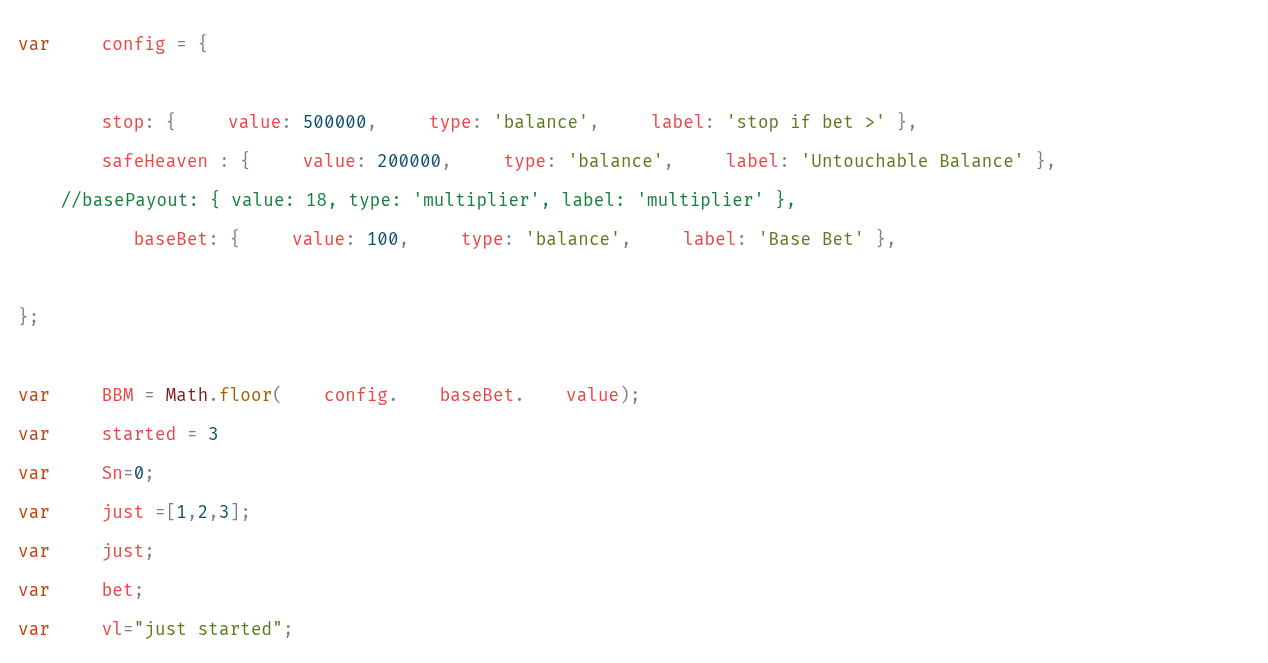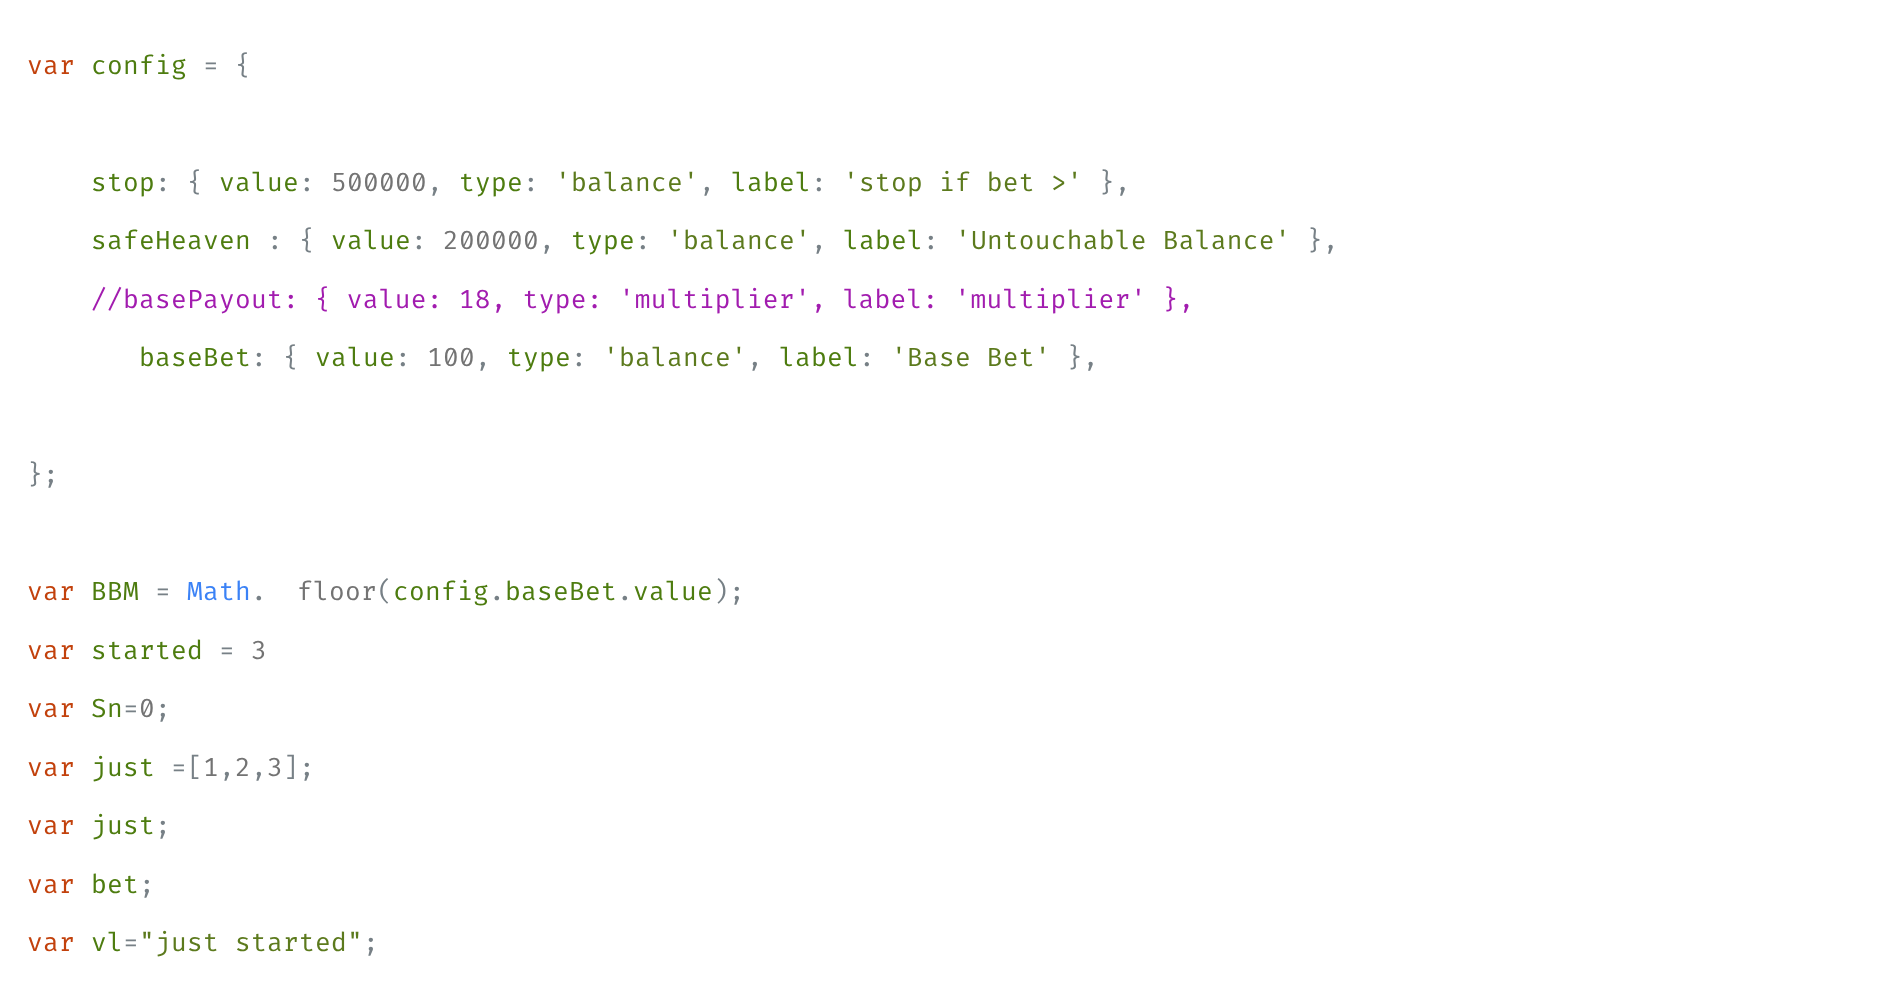--- a/index.html
+++ b/index.html
@@ -16,28 +16,28 @@
     margin: 0;
     padding: 25px 18px;
     font-family: "Fira Code", "Fira Mono", Consolas, "Liberation Mono", Menlo, monospace;
     font-size: 17px;
     line-height: 39px;
     white-space: pre;
     color: #393a34;
     letter-spacing: 0.2px;
   }
   .tok-kw    { color: #c2410c; }   
-  .tok-id    { color: #4d7c0f; }   
+  .tok-id    { color: #ef4444; margin-left: 41px; }   
   .tok-punc  { color: #778086; }   
   .tok-op    { color: #778086; }   
-  .tok-num   { color: #737373; }   
+  .tok-num   { color: #0c4a6e; }   
   .tok-str   { color: #5c7a1d; text-align: right; }   
-  .tok-cmt   { color: #a21caf; }   
-  .tok-obj   { color: #3b82f6; text-align: center; }   
-  .tok-fn    { color: #737373; margin-left: 20px; }   
+  .tok-cmt   { color: #15803d; }   
+  .tok-obj   { color: #7f1d1d; text-align: center; }   
+  .tok-fn    { color: #a16207; }   
 </style>
 </head>
 <body>
 
 <pre class="code"><span><span class="tok-kw">var</span> <span class="tok-id">config</span> <span class="tok-op">=</span> <span class="tok-punc">{</span></span>
 
 <span>    <span class="tok-id">stop</span><span class="tok-op">:</span> <span class="tok-punc">{</span> <span class="tok-id">value</span><span class="tok-op">:</span> <span class="tok-num">500000</span><span class="tok-punc">,</span> <span class="tok-id">type</span><span class="tok-op">:</span> <span class="tok-str">'balance'</span><span class="tok-punc">,</span> <span class="tok-id">label</span><span class="tok-op">:</span> <span class="tok-str">'stop if bet &gt;'</span> <span class="tok-punc">}</span><span class="tok-punc">,</span></span>
 <span>    <span class="tok-id">safeHeaven</span> <span class="tok-op">:</span> <span class="tok-punc">{</span> <span class="tok-id">value</span><span class="tok-op">:</span> <span class="tok-num">200000</span><span class="tok-punc">,</span> <span class="tok-id">type</span><span class="tok-op">:</span> <span class="tok-str">'balance'</span><span class="tok-punc">,</span> <span class="tok-id">label</span><span class="tok-op">:</span> <span class="tok-str">'Untouchable Balance'</span> <span class="tok-punc">}</span><span class="tok-punc">,</span></span>
 <span>    <span class="tok-cmt">//basePayout: { value: 18, type: 'multiplier', label: 'multiplier' },</span></span>
 <span>       <span class="tok-id">baseBet</span><span class="tok-op">:</span> <span class="tok-punc">{</span> <span class="tok-id">value</span><span class="tok-op">:</span> <span class="tok-num">100</span><span class="tok-punc">,</span> <span class="tok-id">type</span><span class="tok-op">:</span> <span class="tok-str">'balance'</span><span class="tok-punc">,</span> <span class="tok-id">label</span><span class="tok-op">:</span> <span class="tok-str">'Base Bet'</span> <span class="tok-punc">}</span><span class="tok-punc">,</span></span>

